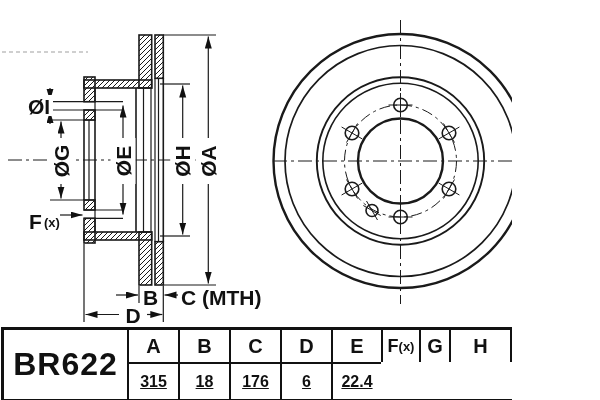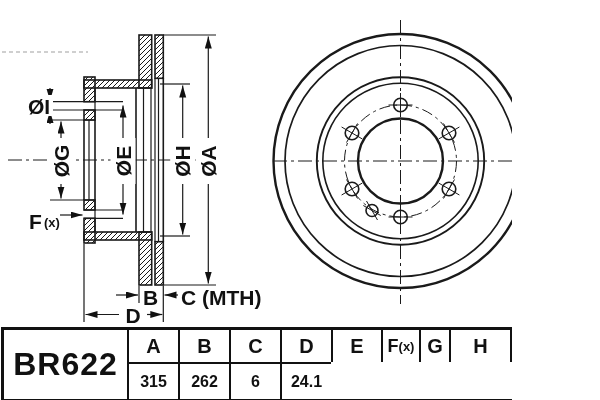--- a/index.html
+++ b/index.html
@@ -8,21 +8,21 @@
   svg text{font-family:"Liberation Sans",sans-serif;font-weight:bold;fill:#111;}
   .dimlbl{font-size:21px;}
   .dimlbl-sm{font-size:13px;}
   .spec-table{position:absolute;left:1px;top:327px;width:595px;height:69px;
               border:3px solid #111;display:grid;background:#fff;
               grid-template-columns:123px 51px 51px 51px 51px 50px 38px 30px 61px 1fr;
               grid-template-rows:32px 1fr;}
   .cell{display:flex;align-items:center;justify-content:center;color:#111;
         font-weight:bold;background:#fff;}
   .cell.hdr{font-size:20px;}
-  .cell.val{font-size:16px;border-top:2px solid #111;}
+  .cell.val{font-size:16px;border-top:2px solid #111;text-decoration:underline;}
   .cell.bl{border-left:2px solid #111;}
   .cell.part{grid-row:1/3;font-size:32px;letter-spacing:1px;}
   .cell.fx .sub{font-size:13px;}
   .cell.hdr.fx{font-size:18px;}
 </style>
 </head>
 <body>
 
 <div class="stage">
 <svg width="600" height="400" viewBox="0 0 600 400">
@@ -206,17 +206,18 @@
   <div class="cell hdr bl">E</div>
   <div class="cell hdr bl fx">
     <span>F</span>
         <span class="sub">(x)</span>
   </div>
   <div class="cell hdr bl">G</div>
   <div class="cell hdr bl">H</div>
   <div class="cell hdr bl">I</div>
 
   <div class="cell val bl">315</div>
-  <div class="cell val bl">262</div>
+  <div class="cell val bl">18</div>
+  <div class="cell val bl">176</div>
   <div class="cell val bl">6</div>
-  <div class="cell val bl">24.1</div>
+  <div class="cell val bl">22.4</div>
 </div>
 </div>
 
 </body></html>

